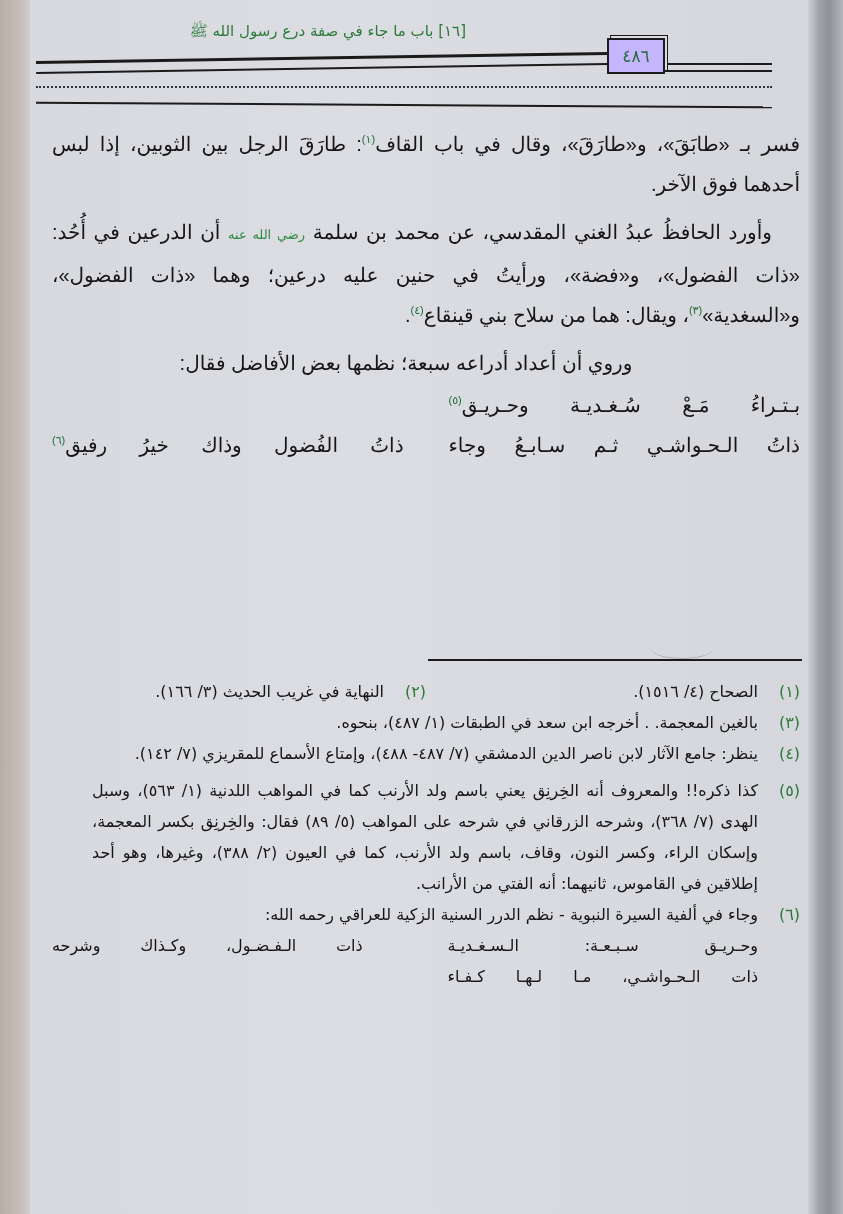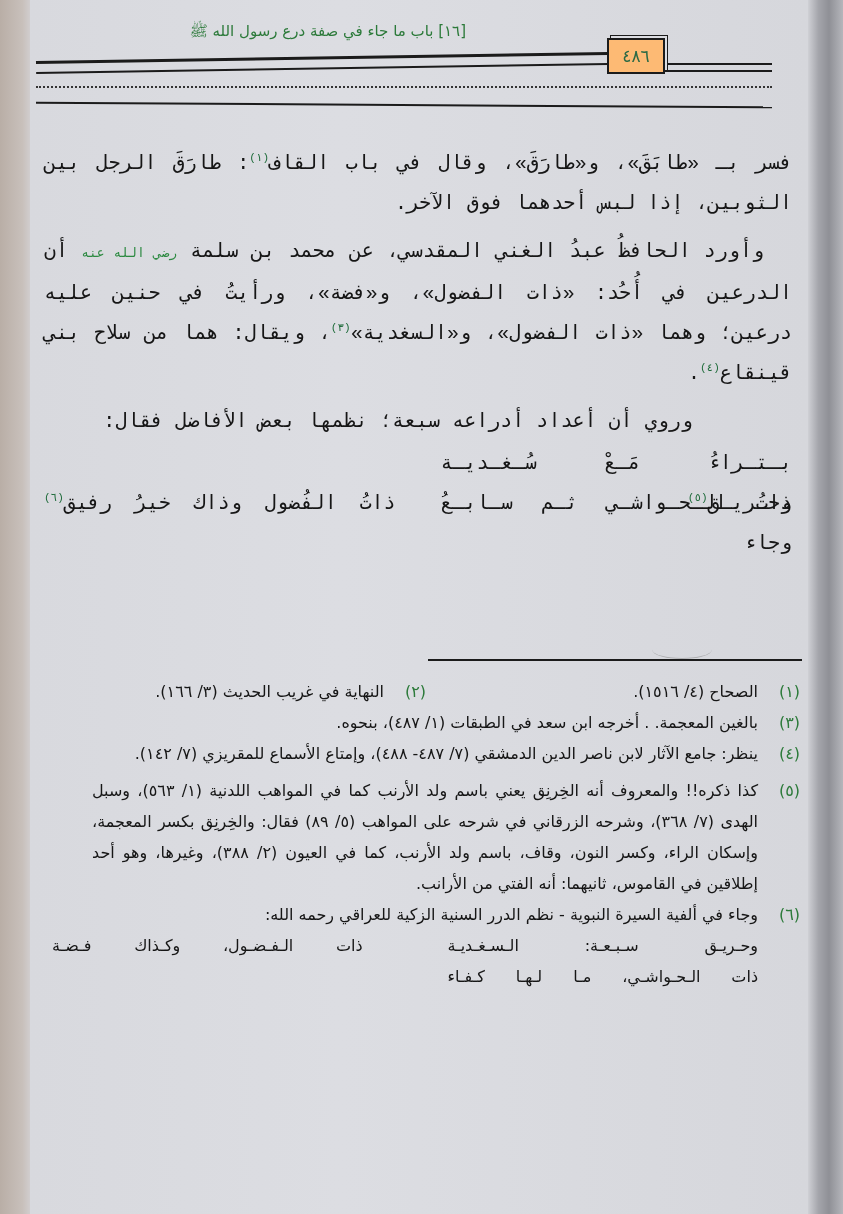--- a/index.html
+++ b/index.html
@@ -23,21 +23,21 @@
     }
     .running-title {
       position: absolute; left: 36px; top: 22px; width: 430px;
       direction: rtl; text-align: right;
       font-size: 15px; color: #2c7a3a; font-weight: normal;
       font-family: "DejaVu Sans", sans-serif;
       white-space: nowrap;
     }
     .page-number-box {
       position: absolute; left: 607px; top: 38px; width: 54px; height: 32px;
-      border: 2px solid #1b1b1b; background: #fdba74;
+      border: 2px solid #1b1b1b; background: #c4b5fd;
       box-shadow: 3px -3px 0 -1px #dcdde2, 3px -3px 0 0 #1b1b1b;
       display: flex; align-items: center; justify-content: center;
       font-size: 17px; color: #2c6a45; font-family: "DejaVu Sans", sans-serif;
       z-index: 2;
     }
     .rule-double-a {
       position: absolute; left: 36px; top: 52px; width: 572px; height: 8px;
       border-top: 3px solid #1b1b1b; border-bottom: 2px solid #1b1b1b;
       transform: rotate(-0.9deg); transform-origin: right;
     }
@@ -48,24 +48,24 @@
     .rule-dotted {
       position: absolute; left: 36px; top: 86px; width: 736px; height: 0;
       border-top: 2px dotted #333;
     }
     .rule-solid {
       position: absolute; left: 36px; top: 104px; width: 736px; height: 0;
       border-top: 2px solid #1b1b1b;
       transform: rotate(0.35deg);
     }
     .body-text {
-      position: absolute; left: 44px; top: 124px; width: 748px;
+      position: absolute; left: 52px; top: 124px; width: 748px;
       direction: rtl; text-align: justify;
-      font-family: Liberation Mono, monospace;
-      font-size: 20px; line-height: 40px; color: #161616; margin-top: 20px;
+      font-family: Liberation Sans, sans-serif;
+      font-size: 20px; line-height: 40px; color: #161616;
     }
     .para { margin: 0 0 8px 0; }
     .para.indent { text-indent: 28px; }
     sup.fn { font-size: 11px; color: #1e6b3a; vertical-align: super; line-height: 0; }
     .honor { color: #2d8a42; font-size: 13px; }
     .poem-intro { text-align: center; margin: 0 0 0 0; padding-right: 40px; }
     .poem {
       width: 748px; margin-top: 2px;
     }
     .poem-line {
@@ -161,18 +161,18 @@
   <div class="fn-row">
     <span class="fn-num">(٥)</span>
     <span class="fn-text">كذا ذكره!! والمعروف أنه الخِرنِق يعني باسم ولد الأرنب كما في المواهب اللدنية (١/ ٥٦٣)، وسبل الهدى (٧/ ٣٦٨)، وشرحه الزرقاني في شرحه على المواهب (٥/ ٨٩) فقال: والخِرنِق بكسر المعجمة، وإسكان الراء، وكسر النون، وقاف، باسم ولد الأرنب، كما في العيون (٢/ ٣٨٨)، وغيرها، وهو أحد إطلاقين في القاموس، ثانيهما: أنه الفتي من الأرانب.</span>
   </div>
   <div class="fn-row">
     <span class="fn-num">(٦)</span>
     <span class="fn-text">وجاء في ألفية السيرة النبوية - نظم الدرر السنية الزكية للعراقي رحمه الله:</span>
   </div>
   <div class="fn-poem-line">
     <span>وحـريـق سـبـعـة: الـسـغـديـة</span>
-    <span>ذات الـفـضـول، وكـذاك فـضـة</span>
+    <span>ذات الـفـضـول، وكـذاك وشرحه</span>
   </div>
   <div class="fn-poem-line">
     <span>ذات الـحـواشـي، مـا لـهـا كـفـاء</span>
   </div>
 </div>
 
 </body></html>

